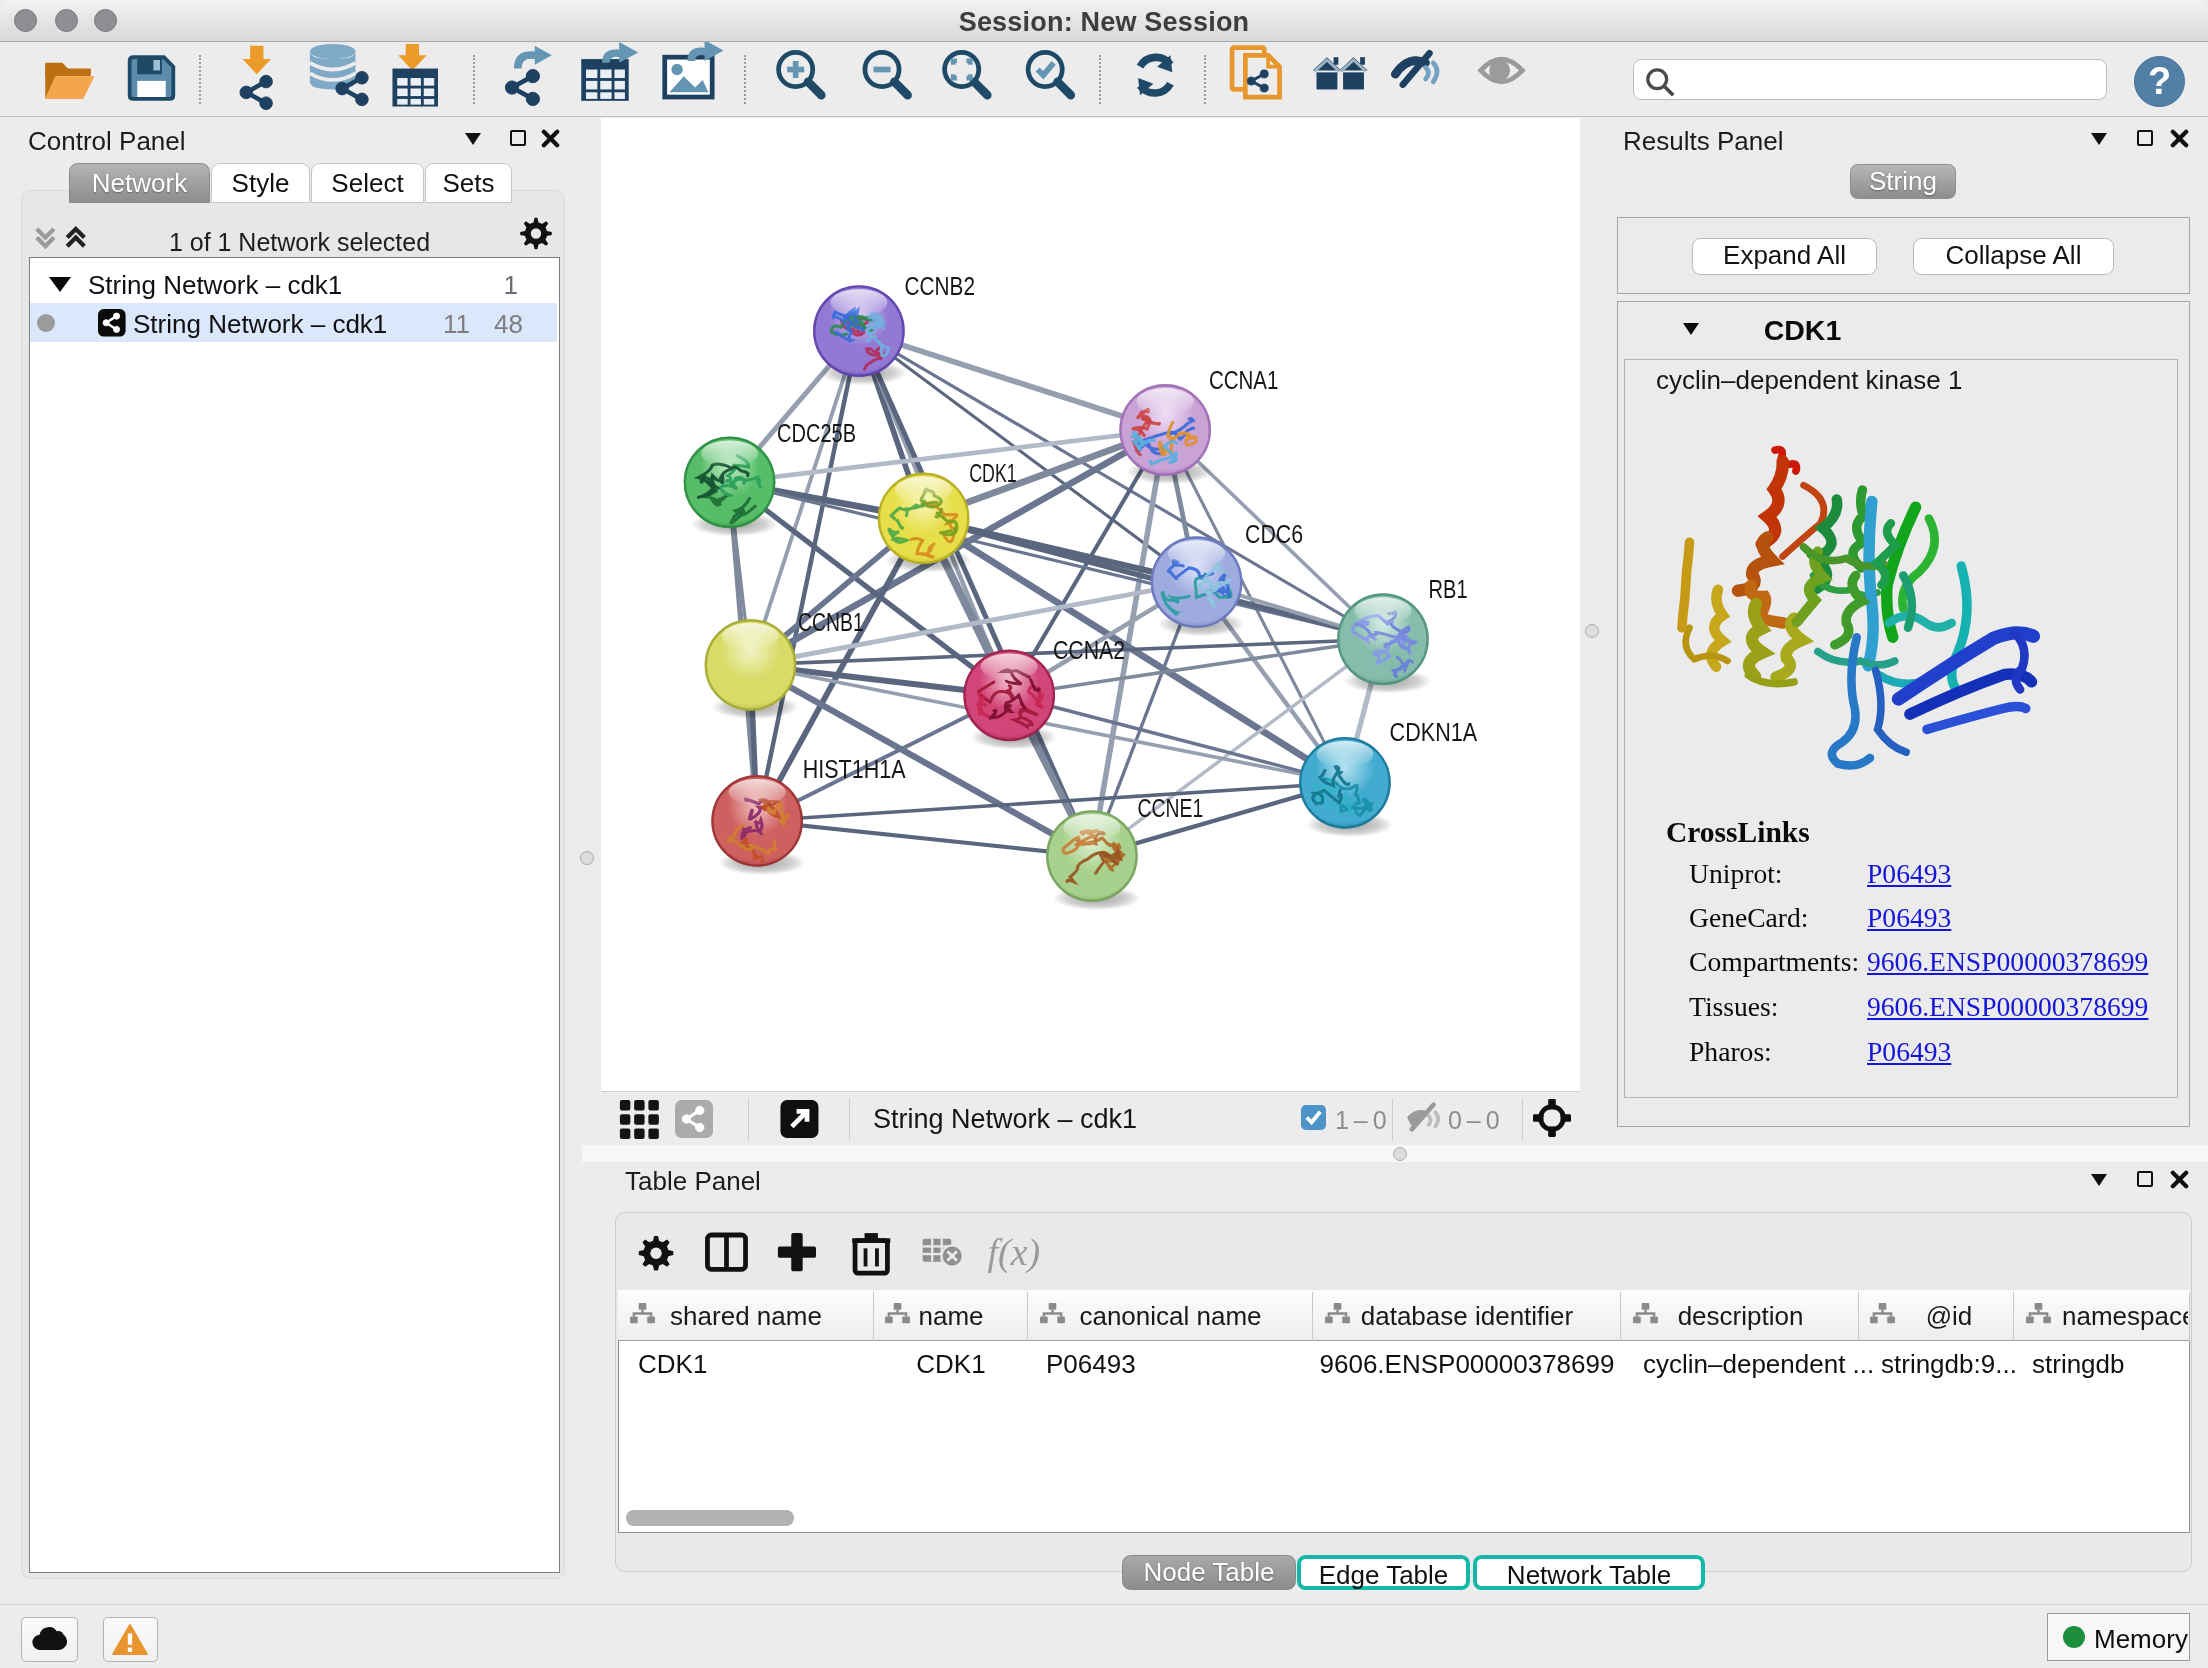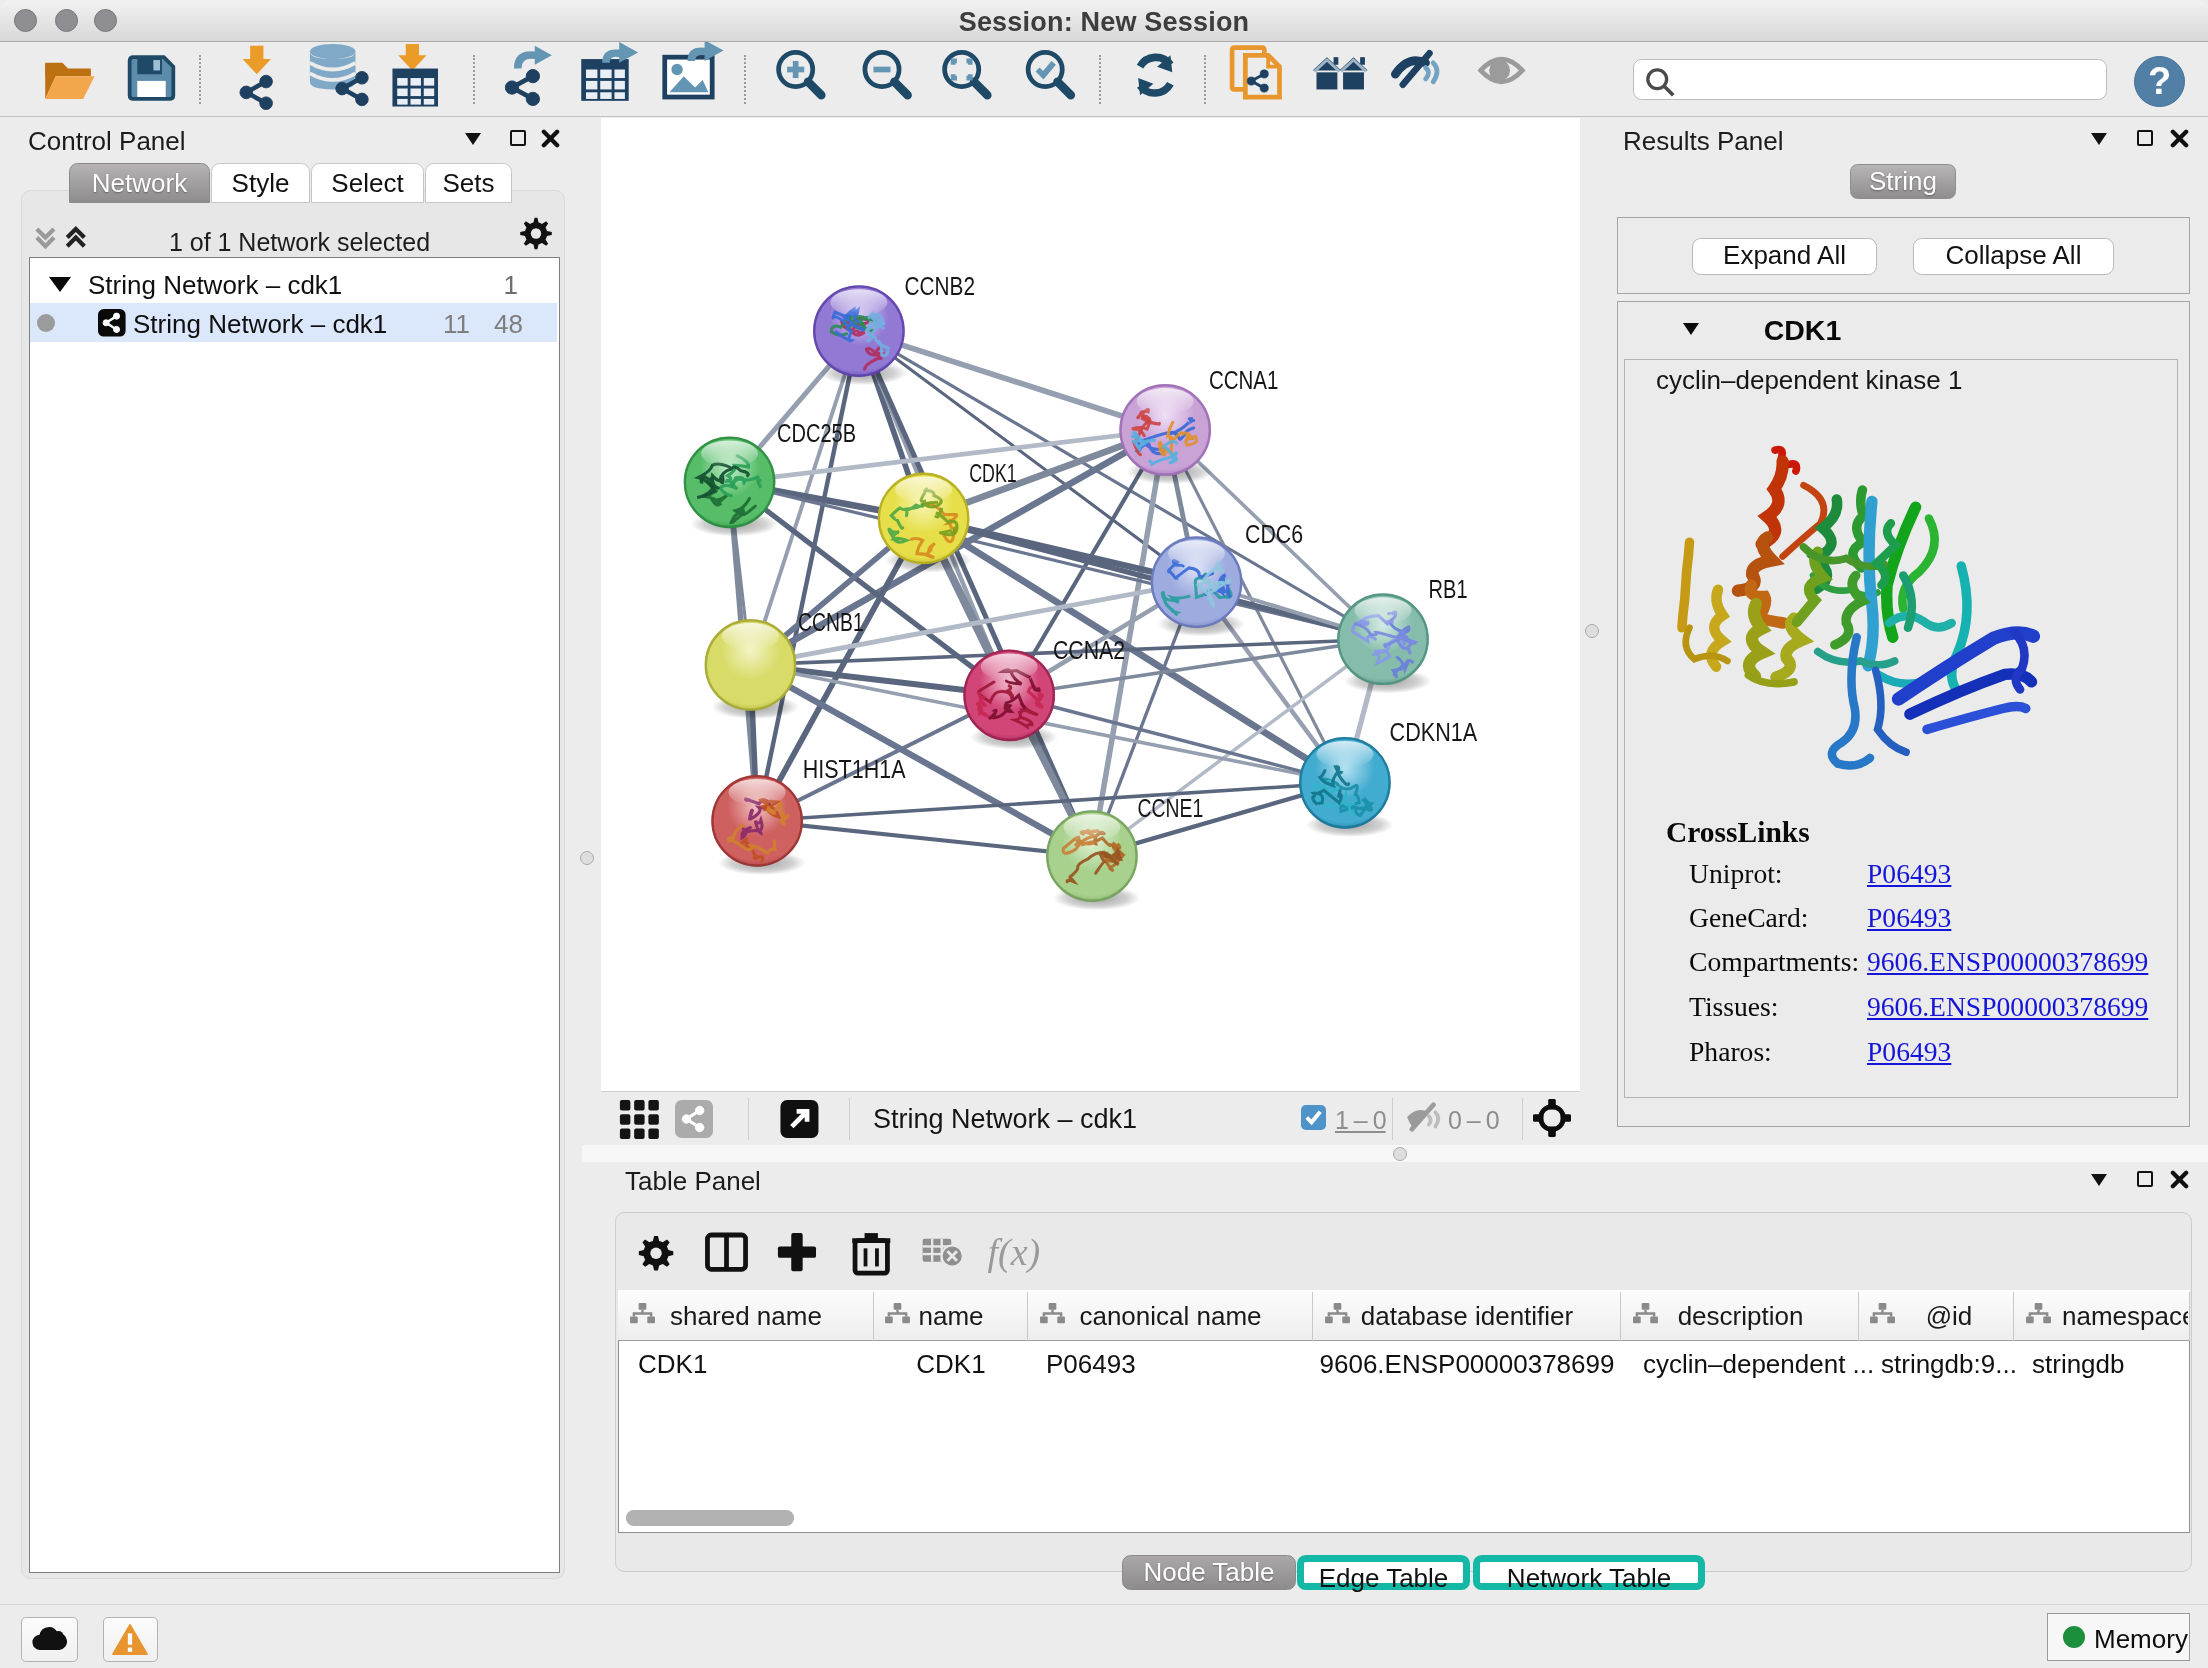--- a/index.html
+++ b/index.html
@@ -32,21 +32,21 @@
   .rpnl { background:#ebebeb; border:1.9px solid #a5a5a5; }
   .btn { background:#ffffff; border:1.9px solid #b9b9b9; border-radius:8.6px; font-size:26px; color:#111; text-align:center; }
   .serif { font-family:"Liberation Serif", serif; }
   .link { color:#1616d9; text-decoration:underline; }
   .tpbox { left:615px; top:1212px; width:1577px; height:360px; background:#e9e9e9; border-radius:9.5px; border:1px solid #cccccc; }
   .ttable { left:618px; top:1290px; width:1572px; height:243px; background:#ffffff; border:1.9px solid #8f8f8f; }
   .thead { left:0; top:0; width:100%; height:51px; background:linear-gradient(#fdfdfd,#ededed); border-bottom:1.9px solid #9f9f9f; }
   .thcell { top:0; height:49px; border-right:1.9px solid #c9c9c9; }
   .thlbl { width:100%; text-align:center; top:11.4px; font-size:26px; color:#191919; }
   .trow  { font-size:26px; color:#111; top:59px; }
-  .btab { height:35px; font-size:26px; text-align:center; background:#fff; border:7px solid #14b8a6; color:#111; border-radius:8.6px; }
+  .btab { height:35px; font-size:26px; text-align:center; background:#fff; border:4px solid #14b8a6; color:#111; border-radius:8.6px; }
   .btabsel { background:linear-gradient(#aaa8a8,#8d8b8b); color:#fff; border:1px solid #8a8a8a; text-shadow:0 1px 1.9px rgba(0,0,0,0.3); }
   .statusbar { left:0; top:1604px; width:2208px; height:65px; background:#ececec; border-top:1px solid #d4d4d4; }
   .sbtn { background:linear-gradient(#fbfbfb,#f0f0f0); border:1.9px solid #b2b2b2; border-radius:4.8px; }
 </style>
 </head>
 <body>
 
 <div class="abs titlebar"></div>
 <div class="abs tl" style="left:14.3px;"></div>
 <div class="abs tl" style="left:55px;"></div>
@@ -621,21 +621,21 @@
     <path d="M12,28 L26,14 M17,12 L28,12 L28,23" stroke="#fff" stroke-width="5" fill="none"></path>
   </g>
 </svg>
 <div class="abs csep" style="left:748px;"></div>
 <div class="abs csep" style="left:849px;"></div>
 <div class="abs" style="left:873px;top:1104px;font-size:27px;color:#151515;">String Network – cdk1</div>
 <svg class="abs" style="left:1301px;top:1105px" width="25" height="25" viewBox="0 0 26 26">
   <rect x="0" y="0" width="26" height="26" rx="5" fill="#4e94c8"></rect>
   <path d="M6,13 L11,18 L20,7" stroke="#fff" stroke-width="4" fill="none"></path>
 </svg>
-<div class="abs" style="left:1335px;top:1106px;font-size:25px;color:#8d8d8d;letter-spacing:-1px;text-decoration:underline;">1 – 0</div>
+<div class="abs" style="left:1335px;top:1106px;font-size:25px;color:#8d8d8d;letter-spacing:-1px;">1 – 0</div>
 <div class="abs csep" style="left:1392px;"></div>
 <svg class="abs" style="left:1404px;top:1101px" width="42" height="34" viewBox="0 0 44 36">
   <path d="M3,17 Q14,5 26,12 L9,28 Q5,23 3,17 Z" fill="#9b9b9b"></path>
   <path d="M31,4 L8,30" stroke="#9b9b9b" stroke-width="5" stroke-linecap="round"></path>
   <path d="M33,12 Q39,18 33,27 M26,16 Q30,20 26,25" stroke="#bdbdbd" stroke-width="4" fill="none" stroke-linecap="round"></path>
 </svg>
 <div class="abs" style="left:1448px;top:1106px;font-size:25px;color:#8d8d8d;letter-spacing:-1px;">0 – 0</div>
 <div class="abs csep" style="left:1522px;"></div>
 <svg class="abs" style="left:1533px;top:1099px" width="38" height="38" viewBox="0 0 40 40">
   <circle cx="20" cy="20" r="12" fill="none" stroke="#0d0d0d" stroke-width="5"></circle>

